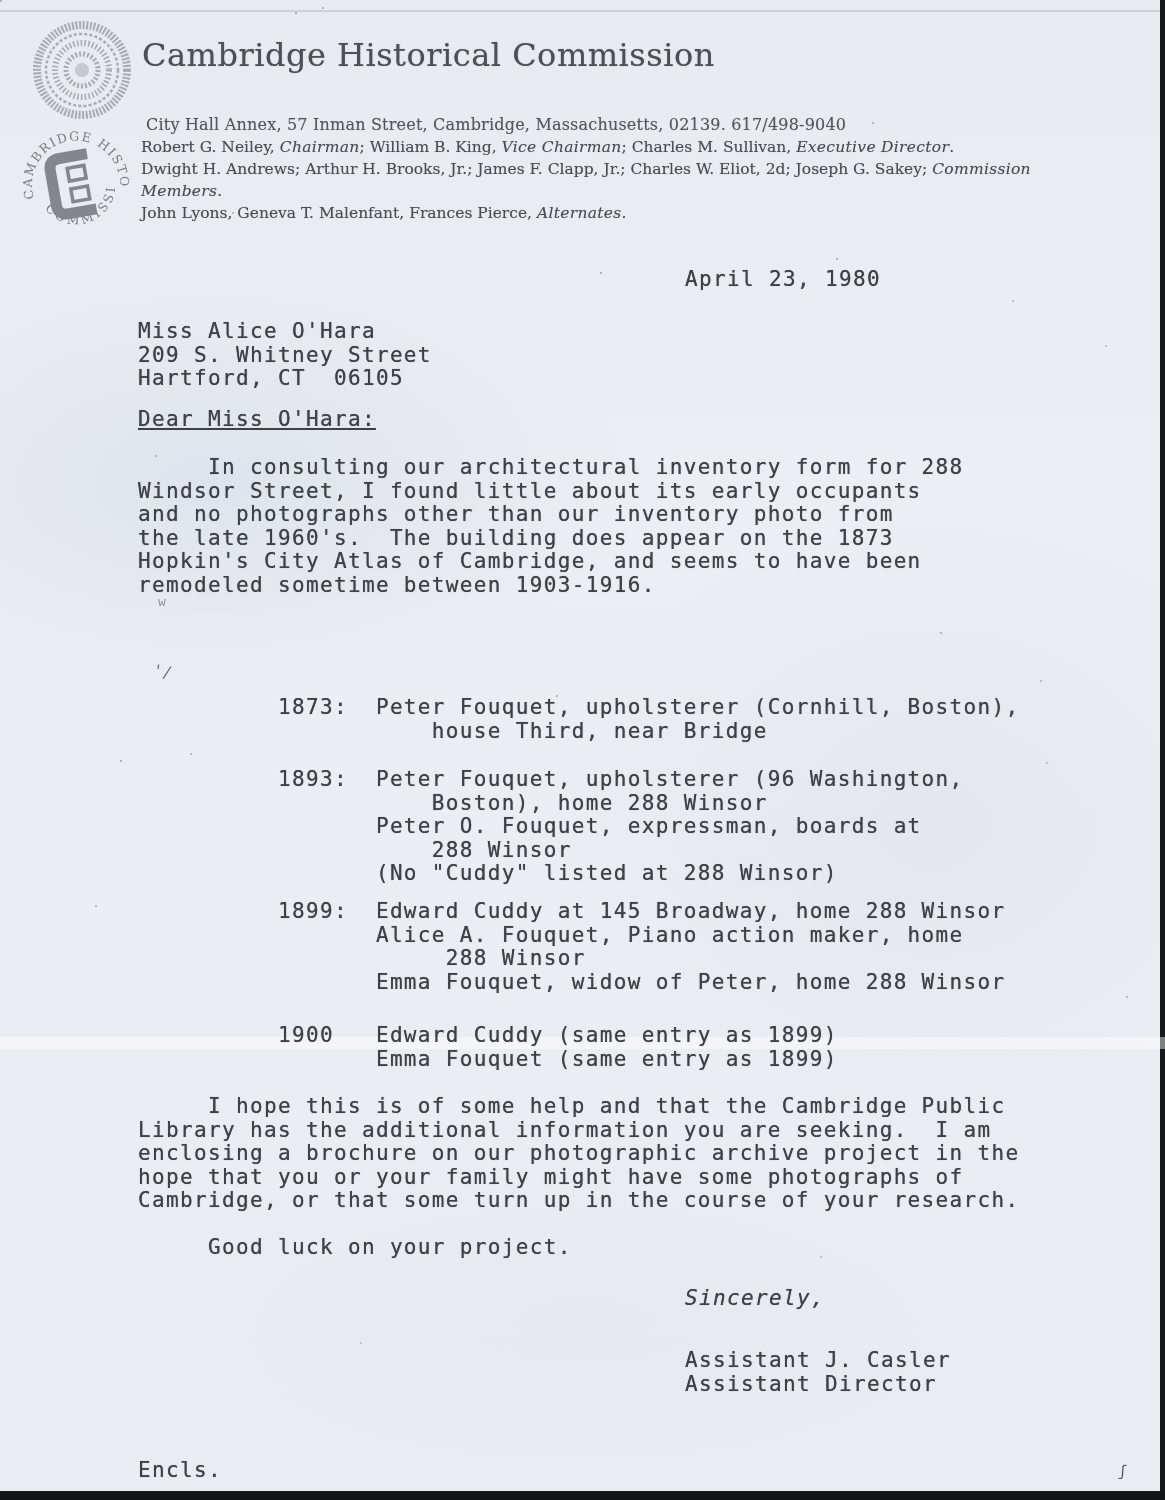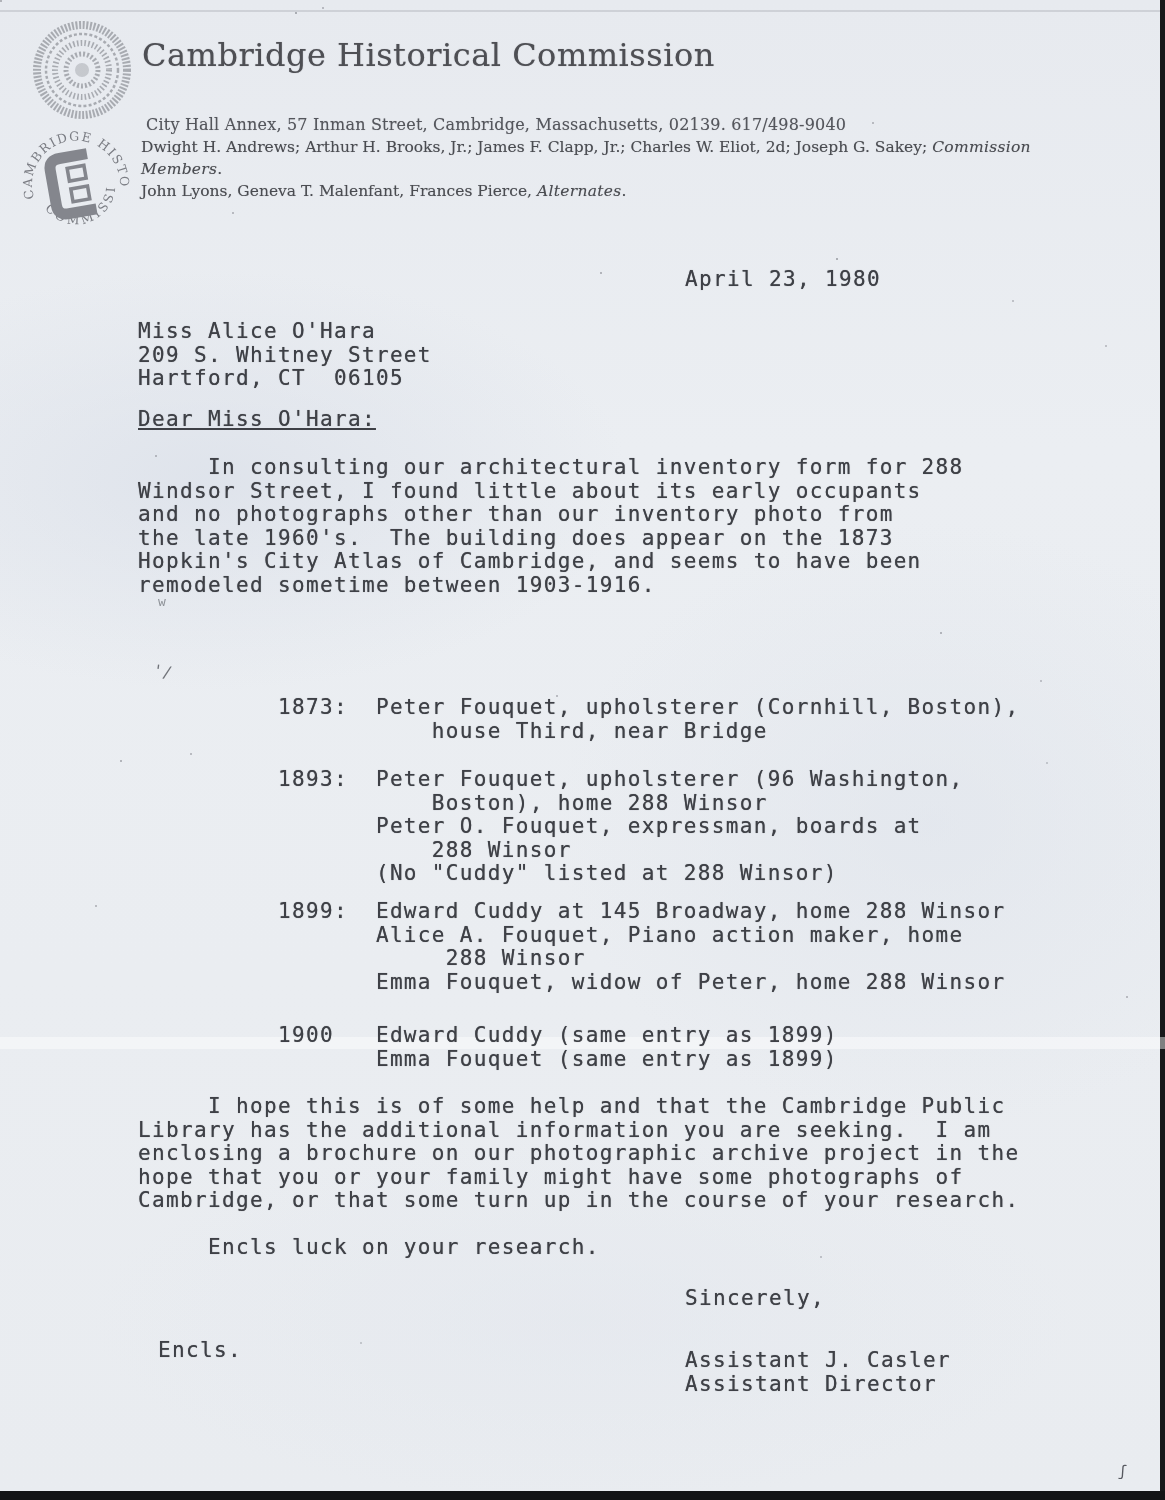--- a/index.html
+++ b/index.html
@@ -68,23 +68,23 @@
   .t-recipient{left:138px;top:320px;}
   .t-salutation{left:138px;top:408px;text-decoration:underline;}
   .t-para1{left:138px;top:456px;}
   .t-para2{left:138px;top:624px;}
   .t-e1873{left:138px;top:696px;}
   .t-e1893{left:138px;top:768px;}
   .t-e1899{left:138px;top:900px;}
   .t-e1900{left:138px;top:1024px;}
   .t-closing{left:138px;top:1095px;}
   .t-goodluck{left:138px;top:1236px;}
-  .t-sincerely{left:685px;top:1287px;}
+  .t-sincerely{left:685px;top:1287px;font-style:italic;}
   .t-signer{left:685px;top:1349px;}
-  .t-encls{left:138px;top:1339px;margin-left:20px;}
+  .t-encls{left:138px;top:1459px;}
 
   
   .mark{position:absolute;font-family:"DejaVu Sans Mono",monospace;color:rgba(60,62,70,0.7);}
   .mark-slash{left:153px;top:662px;font-size:16px;transform:rotate(8deg);}
   .mark-w{left:158px;top:594px;font-size:13px;color:rgba(70,72,80,0.55);}
   .mark-corner{left:1118px;top:1462px;font-size:15px;transform:rotate(4deg);color:rgba(50,52,60,0.8);}
 </style>
 </head>
 <body>
 
@@ -123,20 +123,21 @@
         <rect x="50" y="39" width="17" height="13" stroke-width="3.5"></rect>
         <rect x="50" y="60" width="17" height="13" stroke-width="3.5"></rect>
       </g>
     </g>
   </svg>
 
   <h1 class="org-name">Cambridge Historical Commission</h1>
   <div class="org-address">City Hall Annex, 57 Inman Street, Cambridge, Massachusetts, 02139. 617/498-9040</div>
 
   <div class="officials">
+    <div><span>Robert G. Neiley, </span><i>Chairman</i><span>; William B. King, </span><i>Vice Chairman</i><span>; Charles M. Sullivan, </span><i>Executive Director</i><span>.</span></div>
     <div><span>Dwight H. Andrews; Arthur H. Brooks, Jr.; James F. Clapp, Jr.; Charles W. Eliot, 2d; Joseph G. Sakey; </span><i>Commission Members</i><span>.</span></div>
     <div><span>John Lyons, Geneva T. Malenfant, Frances Pierce, </span><i>Alternates</i><span>.</span></div>
   </div>
 
   <div class="typed t-date">April 23, 1980</div>
   <div class="typed t-recipient">Miss Alice O'Hara
 209 S. Whitney Street
 Hartford, CT  06105</div>
   <div class="typed t-salutation">Dear Miss O'Hara:</div>
   <div class="typed t-para1">     In consulting our architectural inventory form for 288
@@ -156,21 +157,21 @@
                  Alice A. Fouquet, Piano action maker, home
                       288 Winsor
                  Emma Fouquet, widow of Peter, home 288 Winsor</div>
   <div class="typed t-e1900">          1900   Edward Cuddy (same entry as 1899)
                  Emma Fouquet (same entry as 1899)</div>
   <div class="typed t-closing">     I hope this is of some help and that the Cambridge Public
 Library has the additional information you are seeking.  I am
 enclosing a brochure on our photographic archive project in the
 hope that you or your family might have some photographs of
 Cambridge, or that some turn up in the course of your research.</div>
-  <div class="typed t-goodluck">     Encls luck on your research.</div>
+  <div class="typed t-goodluck">     Good luck on your project.</div>
   <div class="typed t-sincerely">Sincerely,</div>
   <div class="typed t-signer"><span>Assistant J. Casler</span>
 <span>Assistant Director</span></div>
   <div class="typed t-encls">Encls.</div>
 
   <div class="mark mark-slash">'/</div>
   <div class="mark mark-w">w</div>
   <div class="mark mark-corner">ʃ</div>
 
 </div>

